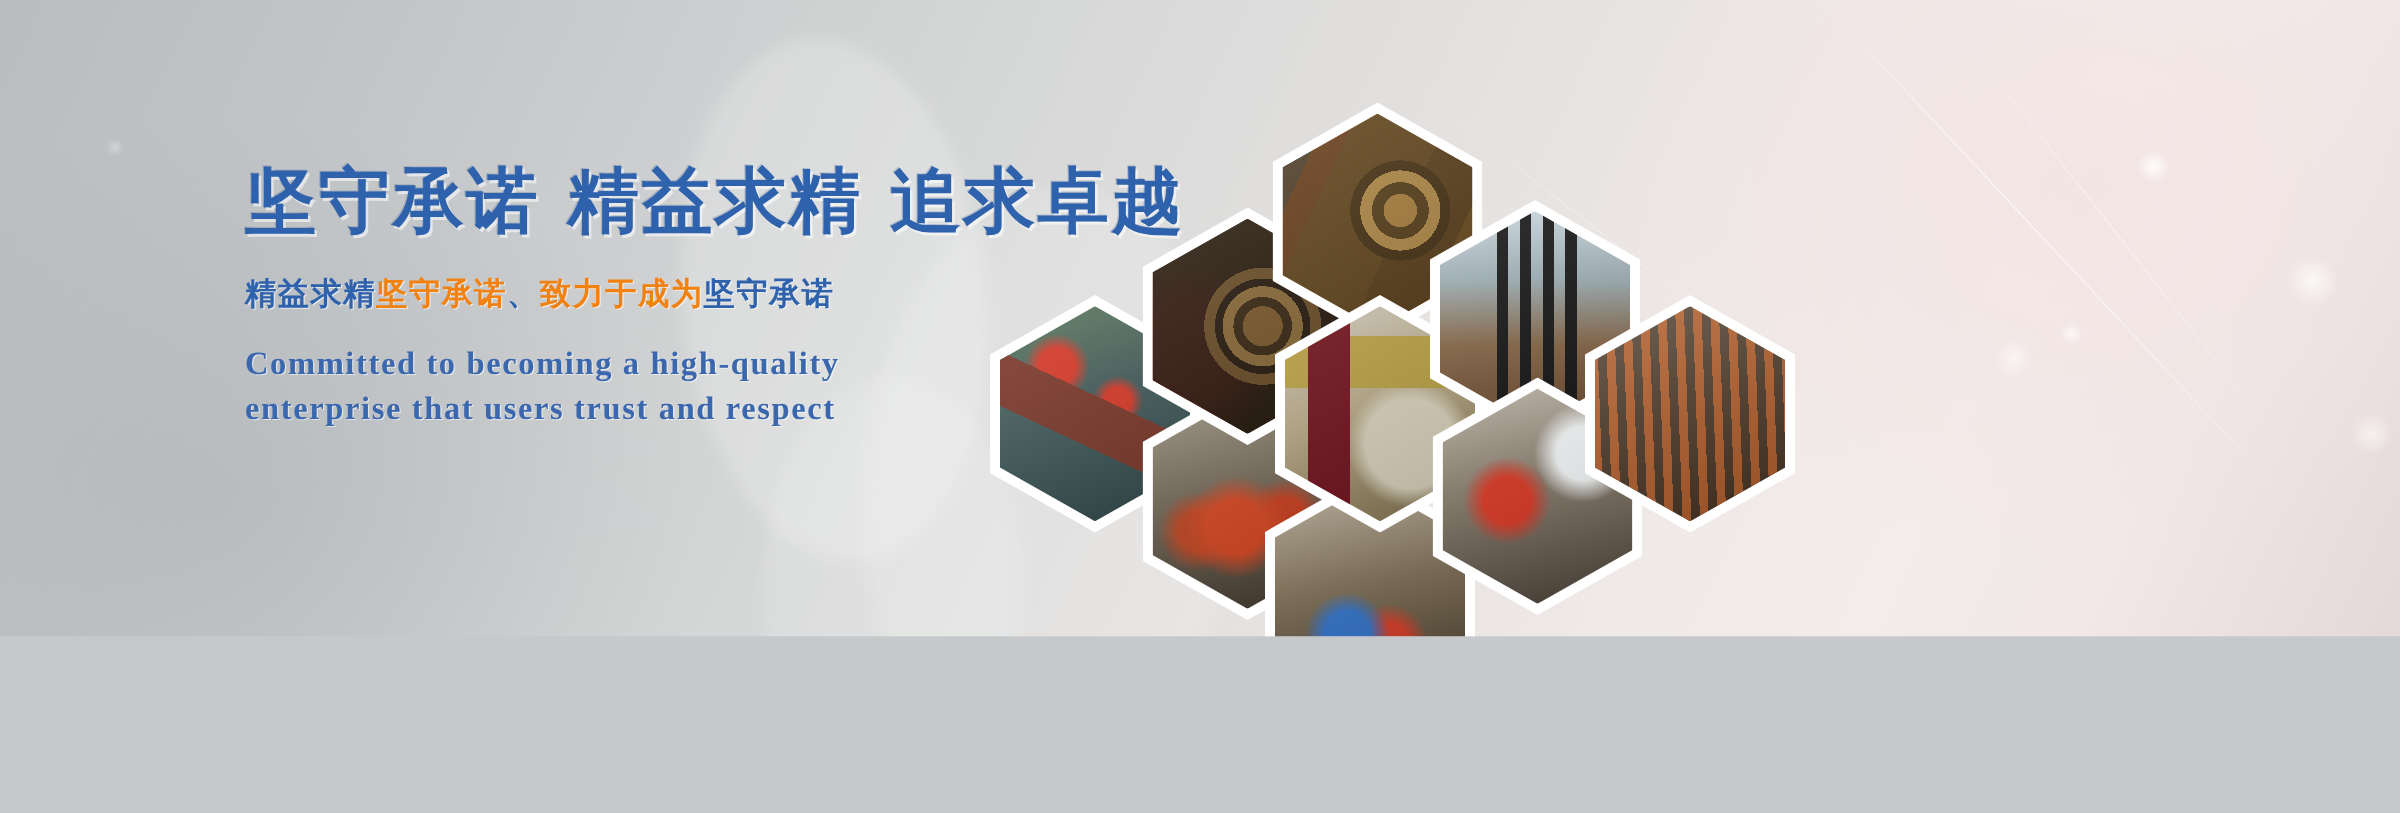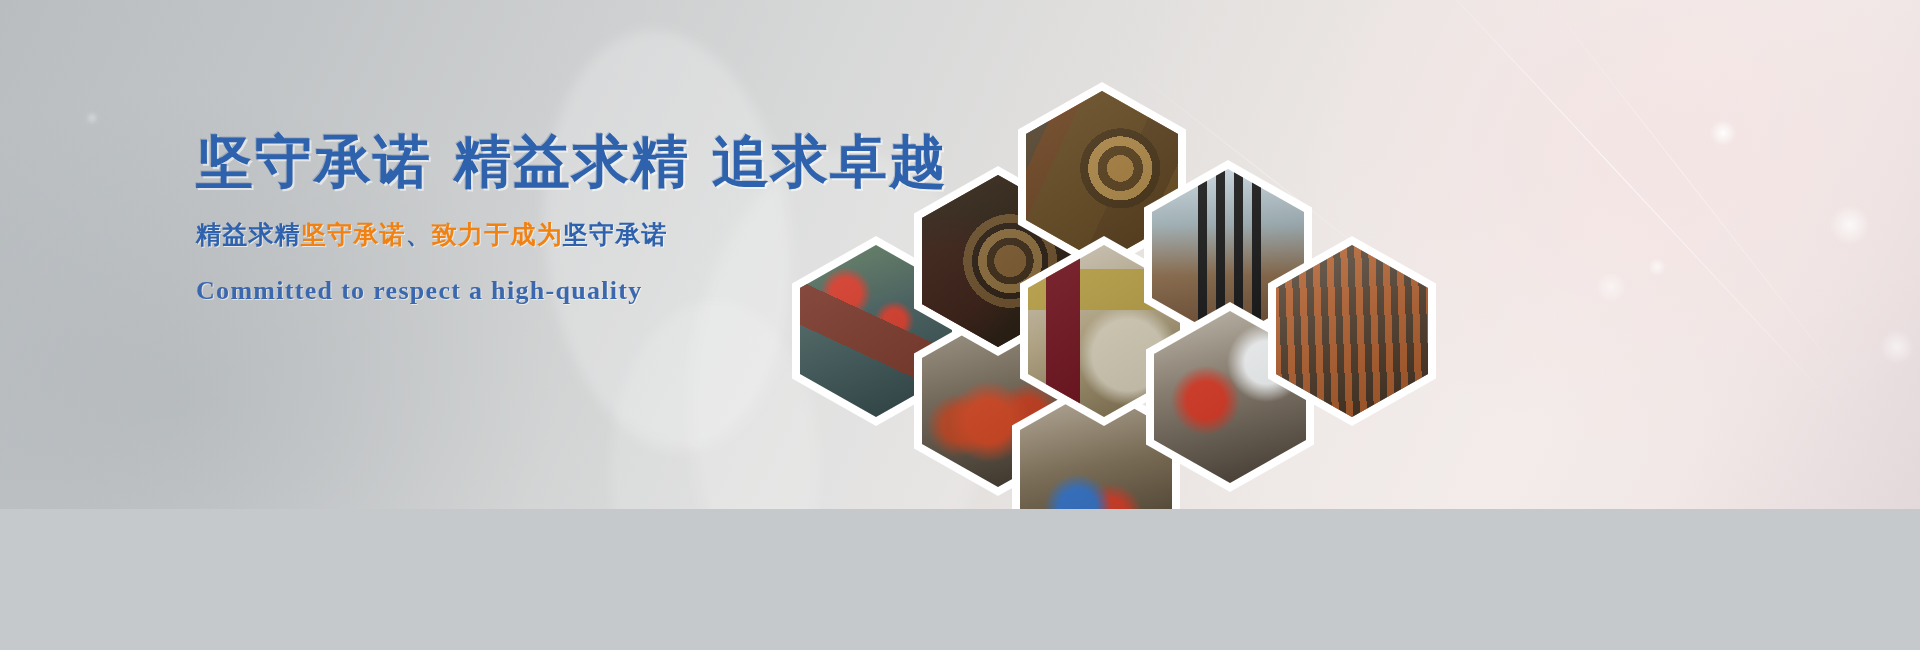--- a/index.html
+++ b/index.html
@@ -211,21 +211,22 @@
     <div class="bokeh" style="left:1258px;top:596px;width:28px;height:28px;opacity:.45;"></div>
     <div class="glow" style="left:86px;top:112px;width:12px;height:12px;opacity:.6;"></div>
   </div>
 
   <div class="text-block">
     <div class="headline"><span>坚守承诺</span><span class="gap"></span><span>精益求精</span><span class="gap"></span><span>追求卓越</span></div>
 
     <div class="subtitle"><span>精益求精</span><span class="hi">坚守承诺</span><span>、</span><span class="hi">致力于成为</span><span>坚守承诺</span></div>
 
     <div class="tagline">
-      <div>Committed to respect a high-quality</div>
+      <div>Committed to becoming a high-quality</div>
+      <div>enterprise that users trust and respect</div>
     </div>
   </div>
 
   <div class="collage">
     <div class="hex hex-shadow" style="left:22px;  top:196px;">
         <div class="inner ph-pipe"></div>
       </div>
     <div class="hex hex-shadow" style="left:144px; top:266px;">
         <div class="inner ph-field"></div>
       </div>

